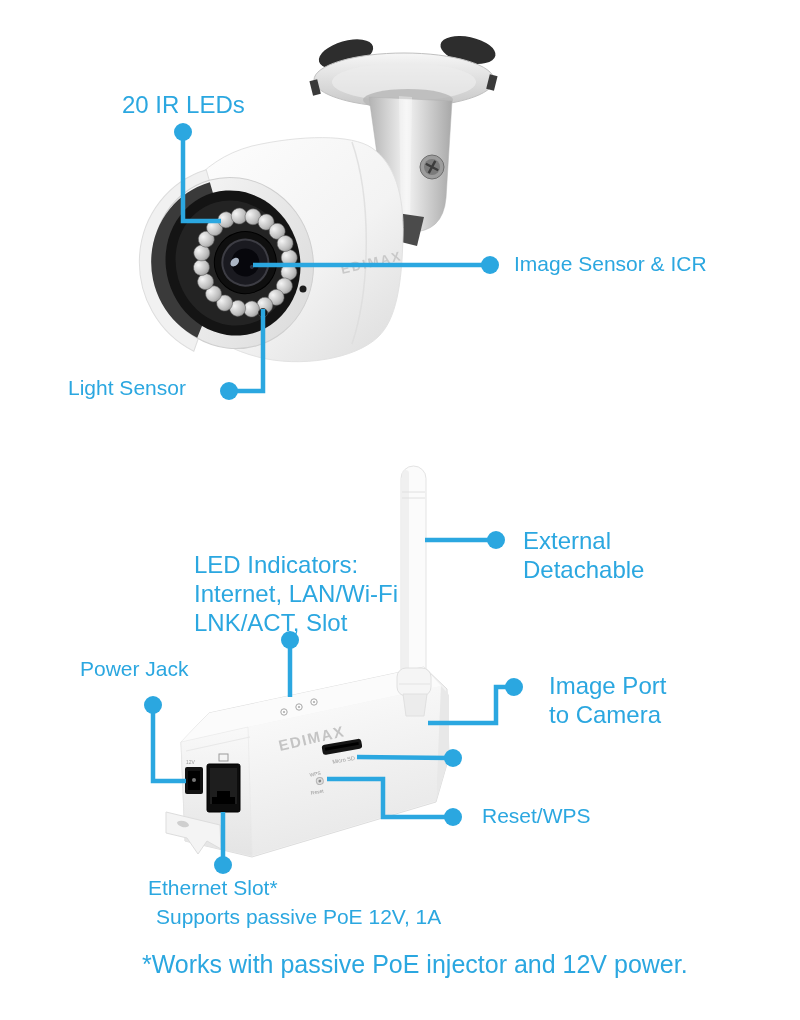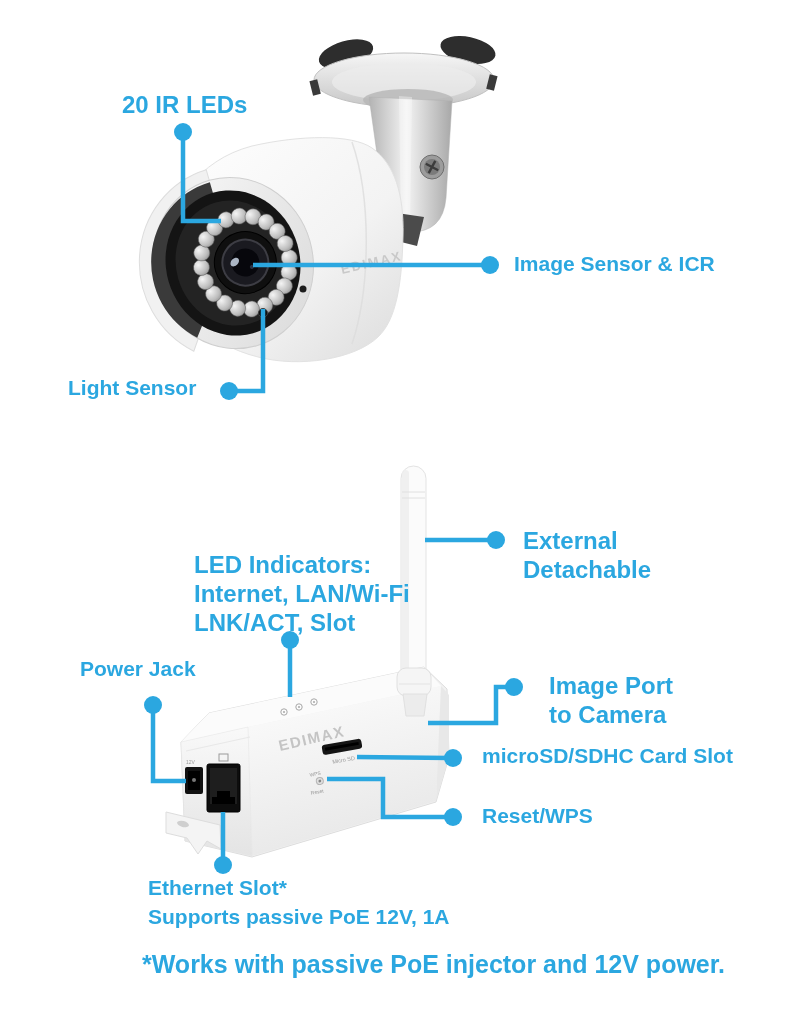--- a/index.html
+++ b/index.html
@@ -1,19 +1,19 @@
 <!DOCTYPE html>
 <html style="--accent: #2ba7e0;"><head>
 <meta charset="utf-8">
 <style>
   html,body{margin:0;padding:0;background:#ffffff;}
   .stage{position:relative;width:800px;height:1020px;background:#ffffff;overflow:hidden;
          font-family:"Liberation Sans",sans-serif;}
   .art{position:absolute;left:0;top:0;}
-  .lbl{position:absolute;font-weight:700;color:var(--accent,#2ba7e0);
+  .lbl{position:absolute;font-weight:400;color:var(--accent,#2ba7e0);
        font-size:24px;line-height:1.21;white-space:nowrap;}
   .fs25{font-size:21px;}
   .fs23{font-size:25px;}
   .fs21{font-size:21px;}
   svg text.brand{font-family:"Liberation Sans",sans-serif;font-weight:700;}
   svg text.tiny{font-family:"Liberation Sans",sans-serif;}
 </style>
 </head>
 <body>
 
@@ -259,23 +259,22 @@
   <div>Detachable</div>
 </div>
 
 <div class="lbl fs25" style="left:80px;top:656px">Power Jack</div>
 
 <div class="lbl" style="left:549px;top:671px">
   <div>Image Port</div>
   <div>to Camera</div>
 </div>
 
-<div class="lbl fs25" style="left:482px;top:743px">microSD/SDHC Card Slot</div>
 
 <div class="lbl fs25" style="left:482px;top:803px">Reset/WPS</div>
 
 <div class="lbl fs25" style="left:148px;top:875px">Ethernet Slot*</div>
 
-<div class="lbl fs21" style="left:148px;top:904px">Supports passive PoE 12V, 1A</div>
+<div class="lbl fs21" style="left:156px;top:904px">Supports passive PoE 12V, 1A</div>
 
 <div class="lbl fs23" style="left:142px;top:949px">*Works with passive PoE injector and 12V power.</div>
 
 </div>
 
 </body></html>

